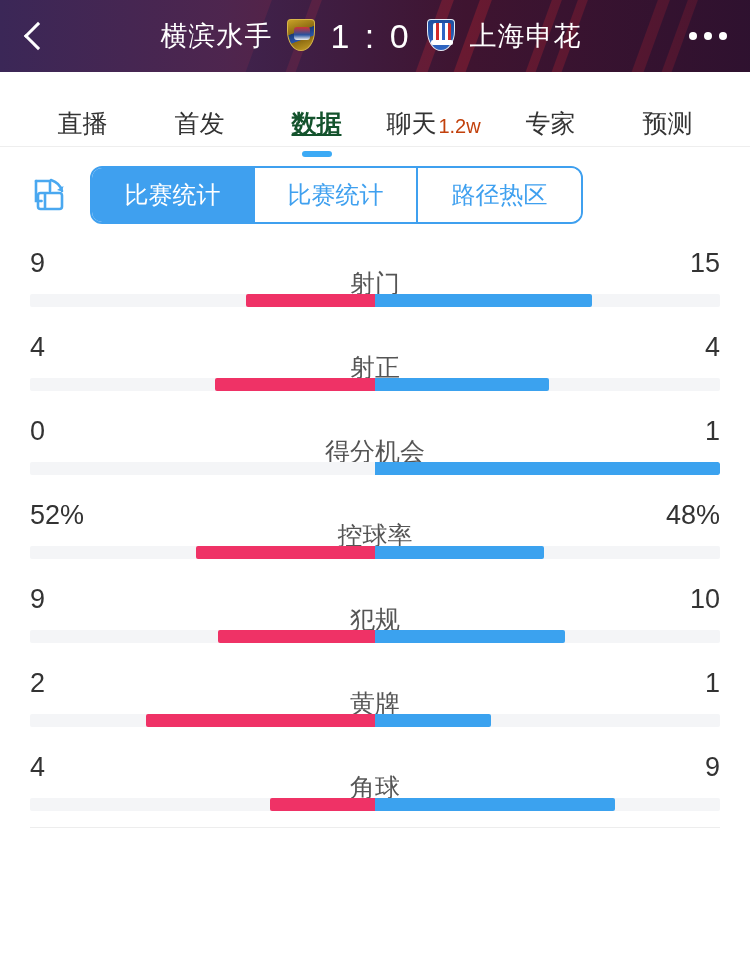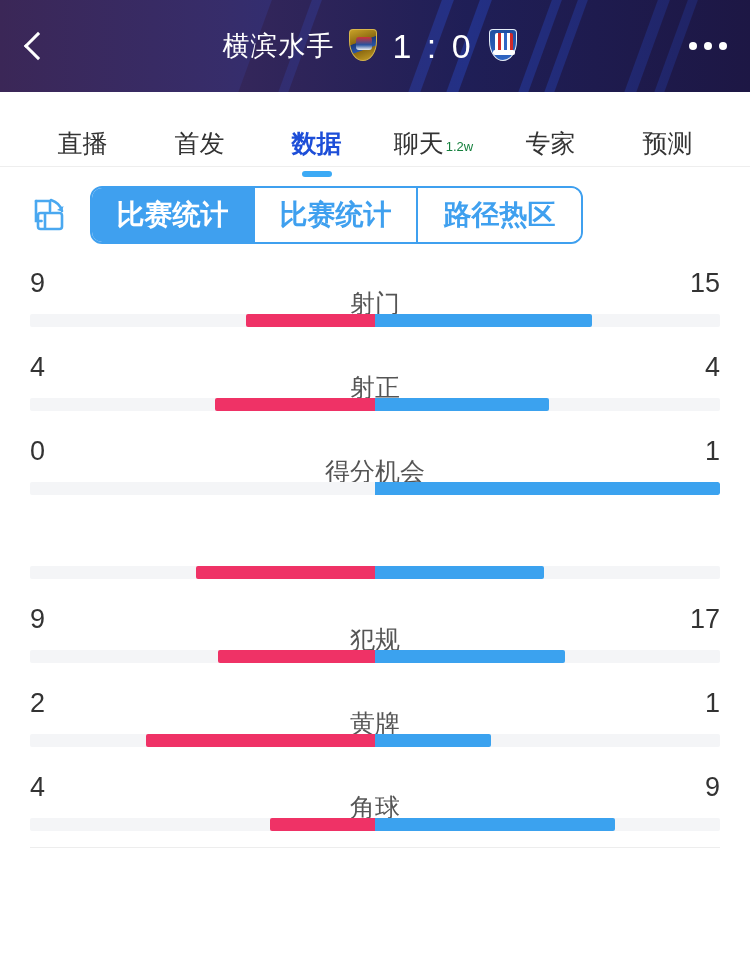--- a/index.html
+++ b/index.html
@@ -6,22 +6,22 @@
   html, body {
     width: 750px; height: 973px;
     background: #ffffff;
     font-family: "Liberation Sans", "DejaVu Sans", sans-serif;
     overflow: hidden;
   }
 
   
   .header {
     position: relative;
-    height: 92px;
-    background: #1d4ed8;
+    height: 72px;
+    background: #b91c1c;
     overflow: hidden;
     display: flex;
     align-items: center;
   }
   .header-bg { position: absolute; inset: 0; overflow: hidden; }
   .header-bg .band {
     position: absolute;
     top: -40px;
     height: 200px;
     transform: skewX(-20deg);
@@ -114,22 +114,22 @@
     font-size: 25px;
     color: #333333;
     position: relative;
     height: 75px;
     display: flex;
     align-items: center;
     justify-content: center;
     cursor: pointer;
     margin-top: 29px;
   }
-  .tab .tab-badge { font-size: 13px; color: #15803d; margin-left: 2px; align-self: center; position: relative; top: 3px;}
-  .tab.active { color: #1d4ed8; font-weight: 700; }
+  .tab .tab-badge { font-size: 20px; color: #c2410c; margin-left: 2px; align-self: center; position: relative; top: 3px;}
+  .tab.active { color: #14532d; font-weight: 700; text-decoration: underline; }
   .tab.active::after {
     content: "";
     position: absolute;
     bottom: 4px;
     left: 50%; transform: translateX(-50%);
     width: 30px; height: 6px; border-radius: 3px;
     background: #3caaf5;
   }
 
   
@@ -145,26 +145,25 @@
     margin-left: 12px;
     display: flex;
     border: 2px solid #3fa0ef;
     border-radius: 12px;
     overflow: hidden;
     height: 58px;
   }
   .seg-item {
     width: 163px;
     display: flex; align-items: center; justify-content: center;
-    font-size: 28px;
+    font-size: 24px;
     color: #3fa0ef;
     background: #ffffff;
     border-right: 2px solid #3fa0ef;
     cursor: pointer;
-    font-weight: bold;
   }
   .seg-item:last-child { border-right: none; }
   .seg-item.active { background: #3fa0ef; color: #ffffff; }
 
   
   .stats { padding: 0; }
   .stat-row {
     height: 84px;
     position: relative;
   }
@@ -223,20 +222,21 @@
 
   <div class="score-wrap">
     <span class="team-name">横滨水手</span>
     <span class="crest crest-home">
         <span class="shield"></span>
       </span>
     <span class="score-num">1 : 0</span>
     <span class="crest crest-away">
         <span class="shield"></span>
       </span>
+    <span class="team-name">上海申花</span>
   </div>
 
   <div class="more-btn">
     <i></i>
     <i></i>
     <i></i>
   </div>
 </div>
 
 <div class="tabbar">
@@ -314,30 +314,35 @@
         <span class="val">0</span>
         <span class="name">得分机会</span>
         <span class="val">1</span>
       </div>
       <div class="track">
         <div class="bar-left" style="width: 0%; background: rgb(239, 50, 102);"></div>
         <div class="bar-right" style="width: 50%; background: rgb(59, 162, 239);"></div>
       </div>
     </div>
     <div class="stat-row">
+      <div class="labels">
+        <span class="val">52%</span>
+        <span class="name">控球率</span>
+        <span class="val">48%</span>
+      </div>
       <div class="track">
         <div class="bar-left" style="width: 26%; background: rgb(239, 50, 102);"></div>
         <div class="bar-right" style="width: 24.5%; background: rgb(59, 162, 239);"></div>
       </div>
     </div>
     <div class="stat-row">
       <div class="labels">
         <span class="val">9</span>
         <span class="name">犯规</span>
-        <span class="val">17</span>
+        <span class="val">10</span>
       </div>
       <div class="track">
         <div class="bar-left" style="width: 22.75%; background: rgb(239, 50, 102);"></div>
         <div class="bar-right" style="width: 27.5%; background: rgb(59, 162, 239);"></div>
       </div>
     </div>
     <div class="stat-row">
       <div class="labels">
         <span class="val">2</span>
         <span class="name">黄牌</span>

